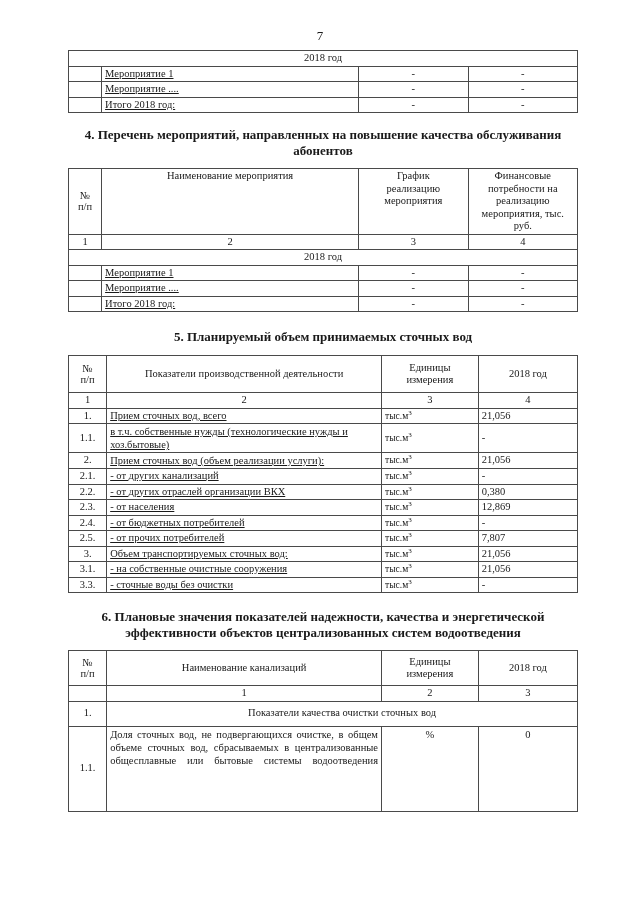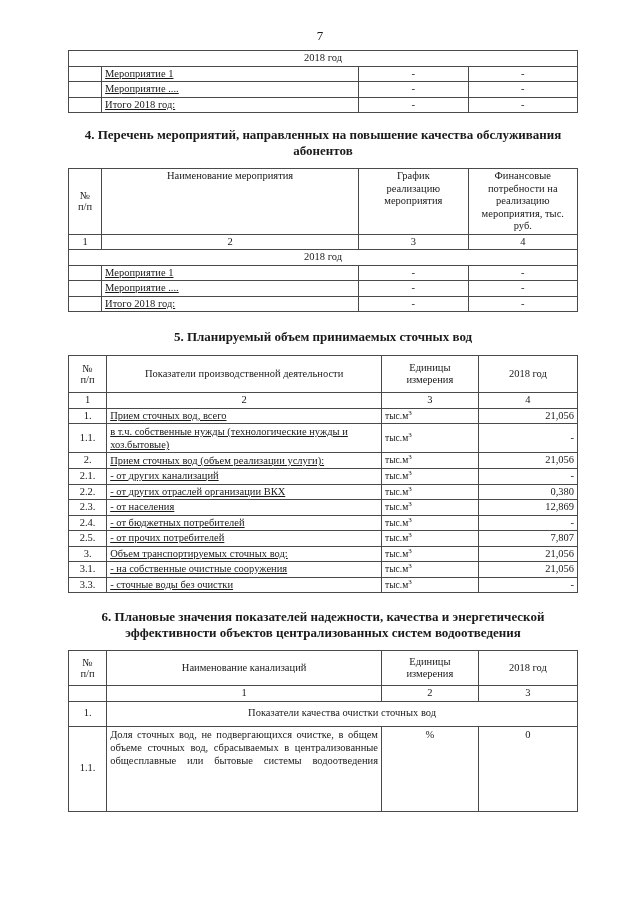--- a/index.html
+++ b/index.html
@@ -68,21 +68,21 @@
   .heading.h5 { margin: 17px 10px 10px 10px; }
   .heading.h6 { margin: 16px 0 9px 0; }
   .pad-cell { padding-left: 8px; }
   .pad-cell2 { padding-left: 20px; }
   .t1 { margin-top: 0; }
   .tall-head td { height: 62px; vertical-align: top; padding-top: 3px; }
   .tall-head td.mid { vertical-align: top; }
   sup { font-size: 7px; vertical-align: super; line-height: 0; }
   .num-head { line-height: 11.5px; }
   .u-cell { text-align: left; font-size: 9.5px; }
-  .val-cell { text-align: right; font-size: 10.5px; }
+  .val-cell { text-align: left; font-size: 10.5px; }
   .sec6-long { text-align: justify; text-align-last: justify; padding: 2px 4px; line-height: 13px; }
 </style>
 </head>
 <body>
 
 <div class="page">
 
   <div class="page-number">7</div>
 
   <div class="doc-body">

